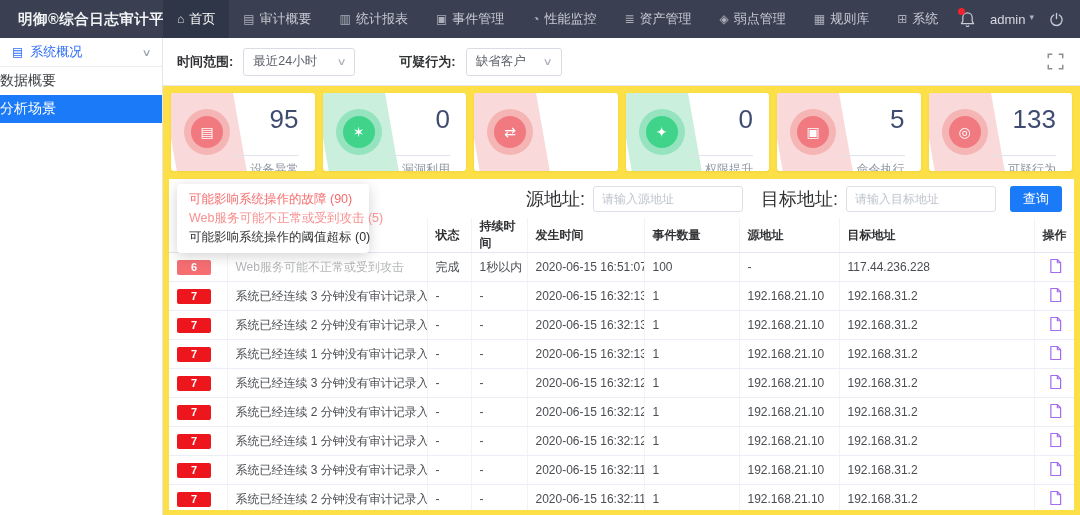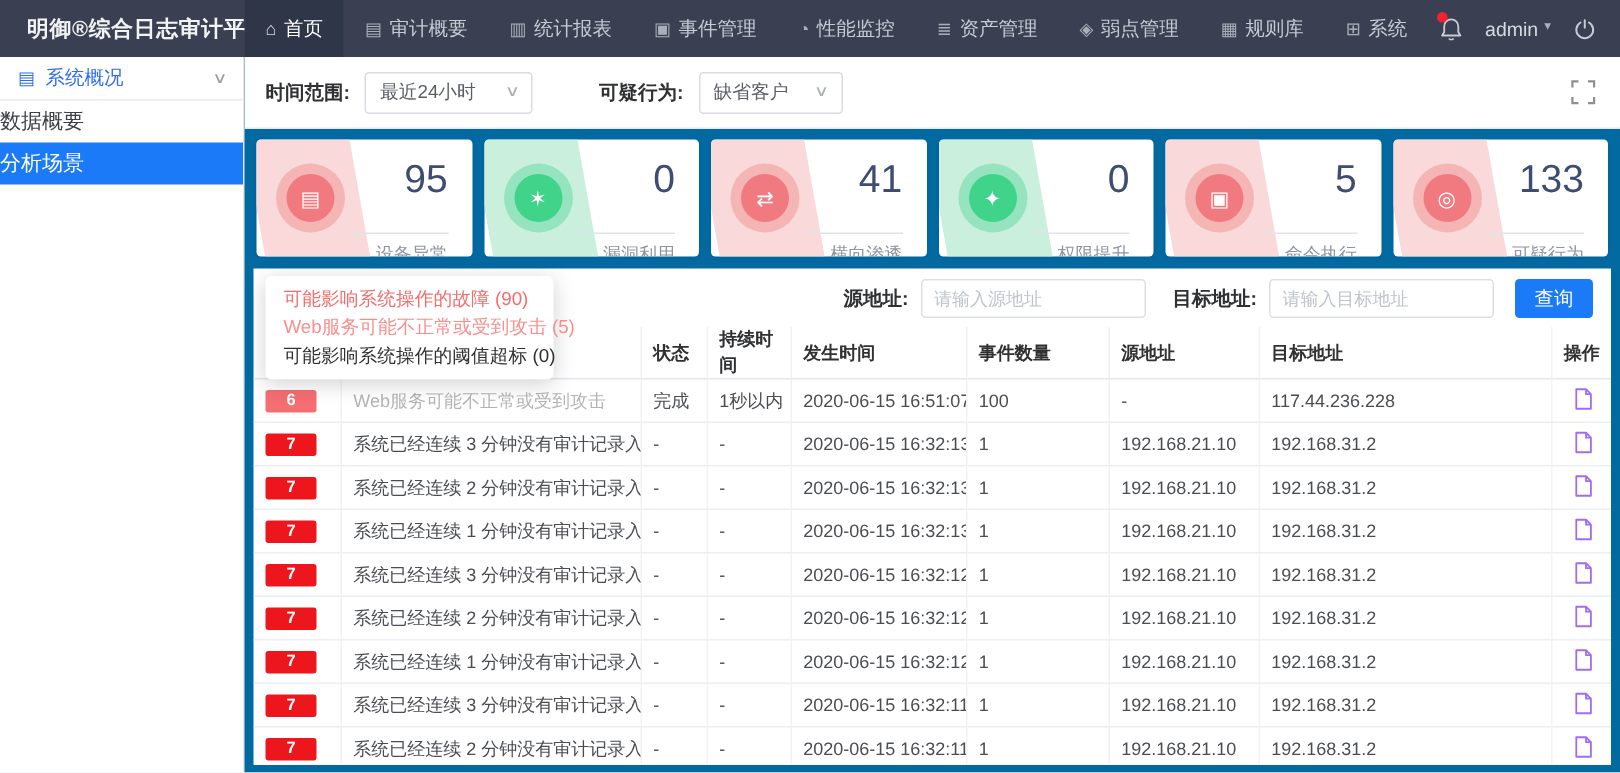--- a/index.html
+++ b/index.html
@@ -22,21 +22,21 @@
 
   
   .layout { display:flex; height:477px; }
   .sidebar { width:163px; flex:none; background:#fff; border-right:1px solid #e4e7ea; }
   .side-group { height:29px; display:flex; align-items:center; padding:0 12px; color:#2e6cf5; font-size:13px; border-bottom:1px solid #ececec; cursor:pointer; }
   .g-ico { margin-right:7px; font-size:12px; }
   .g-caret { margin-left:auto; color:#9aa0a8; font-size:10px; transform:scaleX(1.4); }
   .side-item { height:28px; display:flex; align-items:center; font-size:14px; color:#3d4045; cursor:pointer; }
   .side-item.active { background:#1a7af8; color:#fff; }
 
-  .main { position:relative; flex:1; background:#0369a1; overflow:hidden; }
+  .main { position:relative; flex:1; background:#fde047; overflow:hidden; }
 
   
   .filter-panel { height:48px; background:#fff; border-bottom:1px solid #e6e8eb; display:flex; align-items:center; padding-left:14px; position:relative; }
   .f-label { font-weight:bold; font-size:13px; color:#303133; }
   .select { display:inline-flex; align-items:center; justify-content:space-between; width:112px; height:28px; border:1px solid #d8dce3; border-radius:3px; padding:0 9px; margin-left:10px; background:#fff; color:#5a5e66; font-size:12.5px; cursor:pointer; }
   .select.org { width:96px; margin-right:0; }
   .sel-caret { color:#aab0b8; font-size:10px; transform:scaleX(1.4); }
   .gap-40 { width:44px; }
   .fullscreen { position:absolute; right:16px; top:15px; cursor:pointer; }
 
@@ -52,21 +52,21 @@
   .tone-green .slab { background:#cbefdd; }
   .tone-green .circle-outer { background:#96e4bf; }
   .tone-green .circle-inner { background:#3fd48a; }
   .nums { position:absolute; right:16px; top:11px; text-align:right; }
   .val { display:inline-block; min-width:64px; font-size:26px; color:#3f4c72; padding-bottom:20px; border-bottom:1px solid #dfe3ea; }
   .lbl { margin-top:5px; font-size:12px; color:#8f95a0; }
 
   
   .table-panel { margin:8px 6px 0 6px; background:#fff; height:331px; overflow:hidden; }
   .query-row { height:39px; display:flex; align-items:center; justify-content:flex-end; gap:8px; padding:0 12px; }
-  .q-label { font-weight:bold; font-size:13px; color:#303133; }
+  .q-label { font-weight:normal; font-size:18px; color:#303133; }
   .q-input { width:150px; height:26px; border:1px solid #dcdfe6; border-radius:3px; padding:0 8px; font-size:12px; color:#333; font-family:inherit; }
   .q-input::placeholder { color:#bfc4cc; }
   .q-btn { width:52px; height:26px; background:#1a7af8; border:none; border-radius:3px; color:#fff; font-size:13px; cursor:pointer; margin-left:6px; font-family:inherit; }
 
   table { width:100%; border-collapse:collapse; table-layout:fixed; font-size:12px; }
   th { height:26px; text-align:left; padding-left:8px; color:#303133; font-weight:bold; border-bottom:1px solid #e4e7ed; border-right:1px solid #f2f3f6; }
   th:last-child, td:last-child { border-right:none; }
   td { height:29px; padding-left:8px; color:#4a4d52; border-bottom:1px solid #ebeef5; border-right:1px solid #f2f3f6; white-space:nowrap; overflow:hidden; }
   .badge { display:inline-block; min-width:34px; padding:0 2px; text-align:center; background:#ee161d; color:#fff; font-size:11px; font-weight:bold; height:15px; line-height:15px; border-radius:2px; }
   td.op { text-align:left; padding-left:14px; }
@@ -223,24 +223,20 @@
             <div class="val">0</div>
             <div class="lbl">漏洞利用</div>
           </div>
         </div>
 
         <div class="card tone-red">
           <div class="slab"></div>
           <div class="circle-outer">
             <div class="circle-inner">⇄</div>
           </div>
-          <div class="nums">
-            <div class="val">41</div>
-            <div class="lbl">横向渗透</div>
-          </div>
         </div>
 
         <div class="card tone-green">
           <div class="slab"></div>
           <div class="circle-outer">
             <div class="circle-inner">✦</div>
           </div>
           <div class="nums">
             <div class="val">0</div>
             <div class="lbl">权限提升</div>

